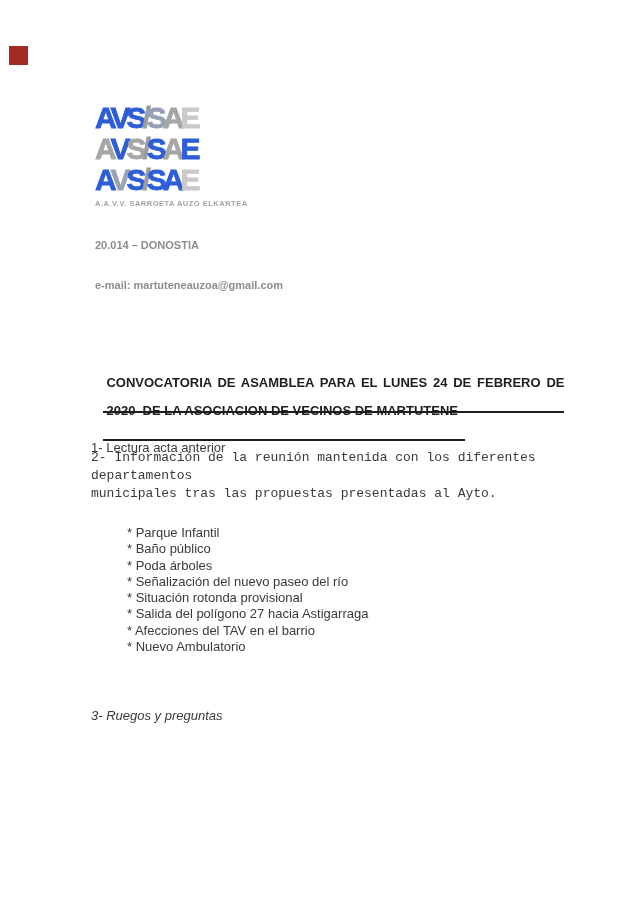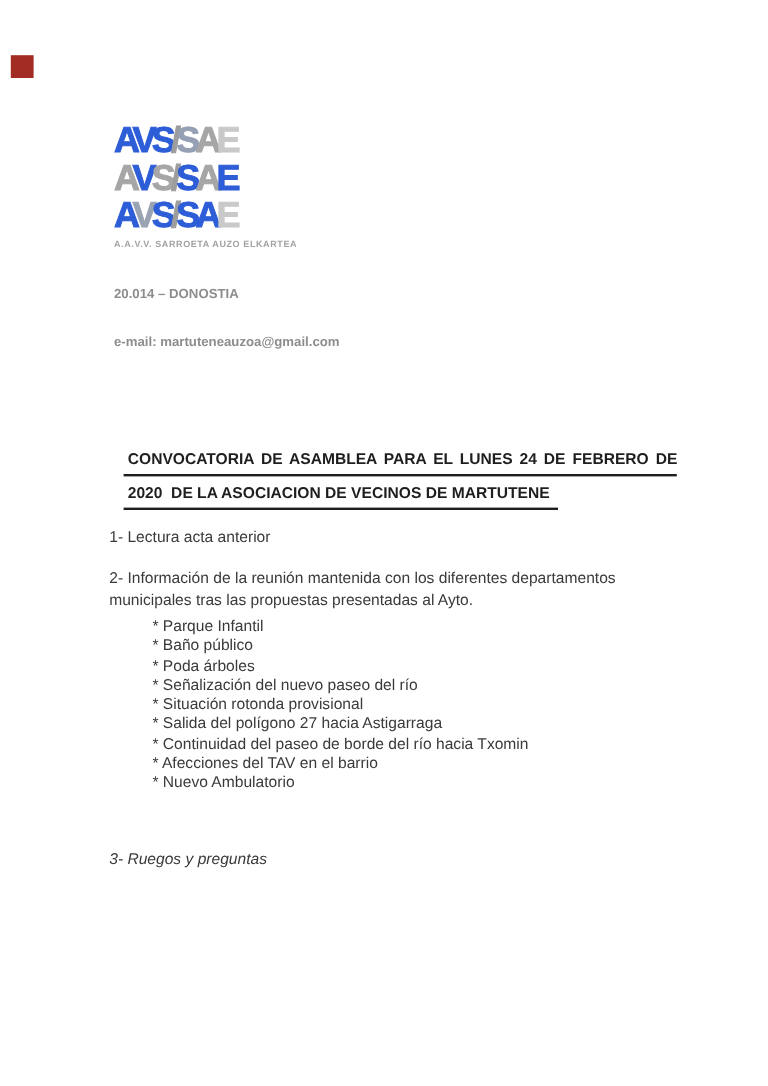--- a/index.html
+++ b/index.html
@@ -54,21 +54,21 @@
     left: 89px;
     width: 461px;
     font-size: 13px;
     font-weight: bold;
     color: #1e1e1e;
     line-height: 16px;
     white-space: pre;
   }
   .title-line .u {
     border-bottom: 2px solid #1e1e1e;
-    padding-bottom: 4px;
+    padding-bottom: 20px;
   }
   .title-line1 .u {
     display: inline-block;
     width: 100%;
     box-sizing: border-box;
     text-align: justify;
     text-align-last: justify;
     padding-left: 3px;
   }
   .title-line2 .u {
@@ -80,25 +80,25 @@
   
   .body-text {
     position: absolute;
     left: 91px;
     font-size: 13px;
     color: #3a3a3a;
     line-height: 16px;
     white-space: pre-line;
   }
   .item1 { top: 421px; }
-  .item2 { top: 454px; line-height: 18px; width: 445px; }
+  .item2 { top: 430px; line-height: 18px; width: 445px; font-family: Liberation Mono, monospace; }
   .item3 { top: 689px; font-style: italic; }
   .sub-items {
     position: absolute;
-    left: 127px; top: 495px;
+    left: 127px; top: 506px;
     font-size: 13px;
     color: #3a3a3a;
   }
   .sub-item {
     line-height: 16.3px;
     white-space: pre;
   }
 </style>
 </head>
 <body>
@@ -132,20 +132,19 @@
   <div class="body-text item2">2- Información de la reunión mantenida con los diferentes departamentos
 municipales tras las propuestas presentadas al Ayto.</div>
 
   <div class="sub-items" id="sub-items">
       <div class="sub-item">* Parque Infantil</div>
       <div class="sub-item">* Baño público</div>
       <div class="sub-item">* Poda árboles</div>
       <div class="sub-item">* Señalización del nuevo paseo del río</div>
       <div class="sub-item">* Situación rotonda provisional</div>
       <div class="sub-item">* Salida del polígono 27 hacia Astigarraga</div>
-      <div class="sub-item">* Continuidad del paseo de borde del río hacia Txomin</div>
       <div class="sub-item">* Afecciones del TAV en el barrio</div>
       <div class="sub-item">* Nuevo Ambulatorio</div>
     </div>
 
   <div class="body-text item3">3- Ruegos y preguntas</div>
 
 </div>
 
 </body></html>

